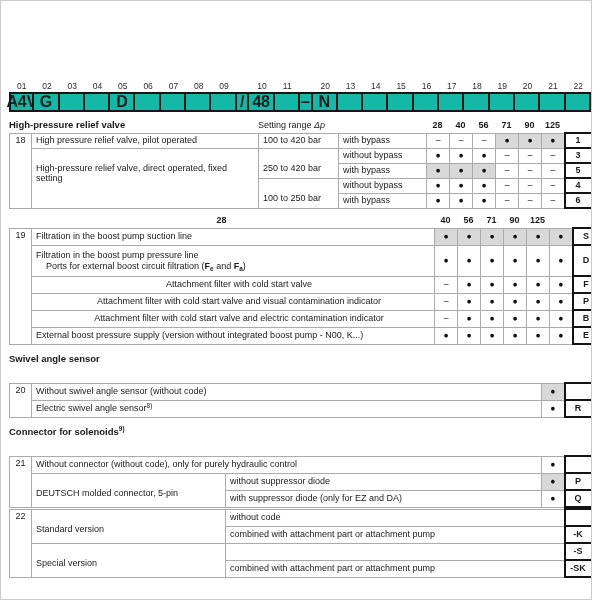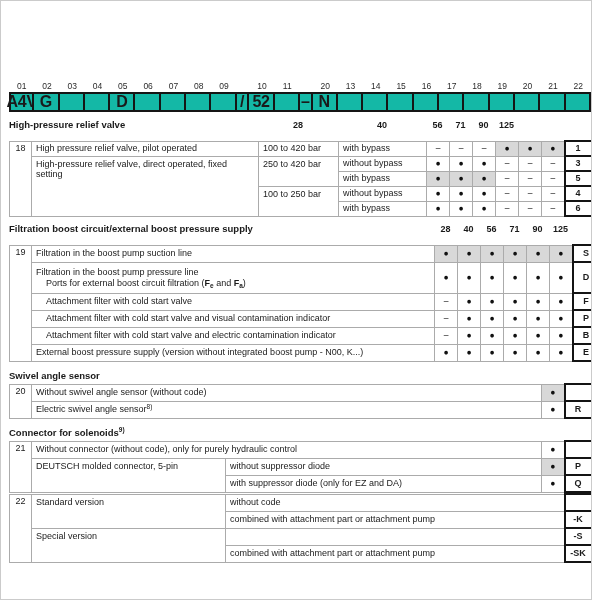--- a/index.html
+++ b/index.html
@@ -11,41 +11,41 @@
   .oc-row{display:flex;width:100%;}
   .oc-cell{flex:2;min-width:0;}
   .oc-cell.sep{flex:1;}
   .oc-no{height:12px;font-size:8.5px;line-height:12px;text-align:center;color:#2b2b2b;}
   .oc-box{height:20px;border:2px solid #151515;box-sizing:border-box;width:calc(100% + 2px);margin-left:-2px;
           display:flex;align-items:center;justify-content:center;font-weight:bold;font-size:16px;
           letter-spacing:-0.3px;background:#14b8a6;}
   .oc-cell:first-child .oc-box{width:100%;margin-left:0;}
 
   
-  .sec-h{display:grid;align-items:end;font-weight:bold;font-size:9.5px;padding-bottom:10px;}
+  .sec-h{display:grid;align-items:end;font-weight:bold;font-size:9.5px;padding-bottom:2px;}
   .h18{grid-template-columns:249px 80px 88px repeat(6,23px) 27px;margin-top:7px;}
   .h19{grid-template-columns:425px repeat(6,23px) 27px;margin-top:6px;}
-  .plain-h{margin-top:8px;font-weight:bold;font-size:9.5px;padding-bottom:2px;}
+  .plain-h{margin-top:8px;font-weight:bold;font-size:9.5px;padding-bottom:18px;}
   .sub-h{font-weight:normal;font-size:9px;grid-column:2/4;}
   .size-h{text-align:center;font-size:9px;}
 
   
   table{border-collapse:collapse;table-layout:fixed;width:582px;}
   td{border:1px solid #ababab;font-size:9px;line-height:1.15;color:#1a1a1a;padding:0 2px 0 4px;
      vertical-align:middle;overflow:hidden;white-space:nowrap;}
   .t18 tr{height:15px;}
   .t19 tr,.t20 tr,.t21 tr,.t22 tr{height:17px;}
   td.tall{height:30px;margin-left:8px;}
   .num{text-align:center;vertical-align:top;padding:1px 0 0 0;}
   .av{padding:0;text-align:center;font-size:8.5px;color:#111;}
   .code{padding:0;text-align:center;font-weight:bold;font-size:9px;border:2px solid #141414;background:#fff;}
   .sh{background:var(--hl,#d8d8d8);}
-  .vtop{vertical-align:top;padding-top:2px;}
+  .vtop{vertical-align:top;padding-top:14px;}
   .wrap{white-space:normal;}
-  .ind{padding-left:14px;}
+  .ind{padding-left:14px;text-align:center;}
   .ind2{padding-left:10px;}
   .sup{font-size:6.5px;vertical-align:top;position:relative;top:-1px;}
   .sb{font-size:6.5px;vertical-align:baseline;position:relative;bottom:-2px;}
   .bf{font-weight:bold;}
   i{font-style:italic;}
 </style>
 </head>
 <body>
 
 <div class="page">
@@ -87,21 +87,21 @@
     <div class="oc-cell">
           <div class="oc-no">09</div>
           <div class="oc-box"></div>
         </div>
     <div class="oc-cell sep">
           <div class="oc-no"></div>
           <div class="oc-box">/</div>
         </div>
     <div class="oc-cell">
           <div class="oc-no">10</div>
-          <div class="oc-box">52</div>
+          <div class="oc-box">48</div>
         </div>
     <div class="oc-cell">
           <div class="oc-no">11</div>
           <div class="oc-box"></div>
         </div>
     <div class="oc-cell sep">
           <div class="oc-no"></div>
           <div class="oc-box">–</div>
         </div>
     <div class="oc-cell">
@@ -145,20 +145,21 @@
           <div class="oc-box"></div>
         </div>
     <div class="oc-cell">
           <div class="oc-no">22</div>
           <div class="oc-box"></div>
         </div>
   </div>
 
   <div class="sec-h h18">
     <span>High-pressure relief valve</span>
+    <span class="sub-h"><span>Setting range </span><i>Δp</i></span>
     <span class="size-h">28</span>
     <span class="size-h">40</span>
     <span class="size-h">56</span>
     <span class="size-h">71</span>
     <span class="size-h">90</span>
     <span class="size-h">125</span>
     <span></span>
   </div>
 
   <table class="t18">
@@ -229,21 +230,20 @@
       <td class="av">●</td>
       <td class="av">–</td>
       <td class="av">–</td>
       <td class="av">–</td>
       <td class="code">6</td>
     </tr>
   </tbody>
       </table>
 
   <div class="sec-h h19">
-    <span>Filtration boost circuit/external boost pressure supply</span>
     <span class="size-h">28</span>
     <span class="size-h">40</span>
     <span class="size-h">56</span>
     <span class="size-h">71</span>
     <span class="size-h">90</span>
     <span class="size-h">125</span>
     <span></span>
   </div>
 
   <table class="t19">

